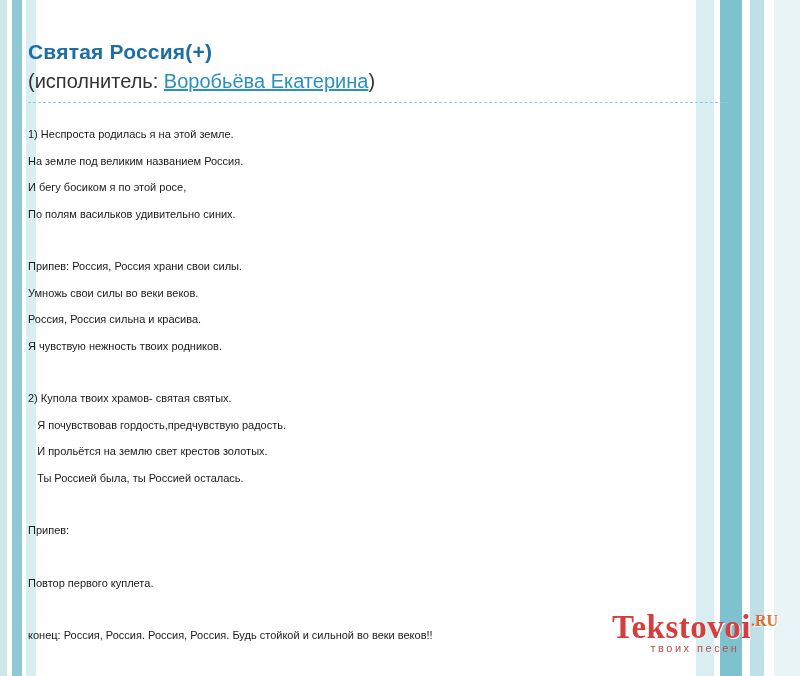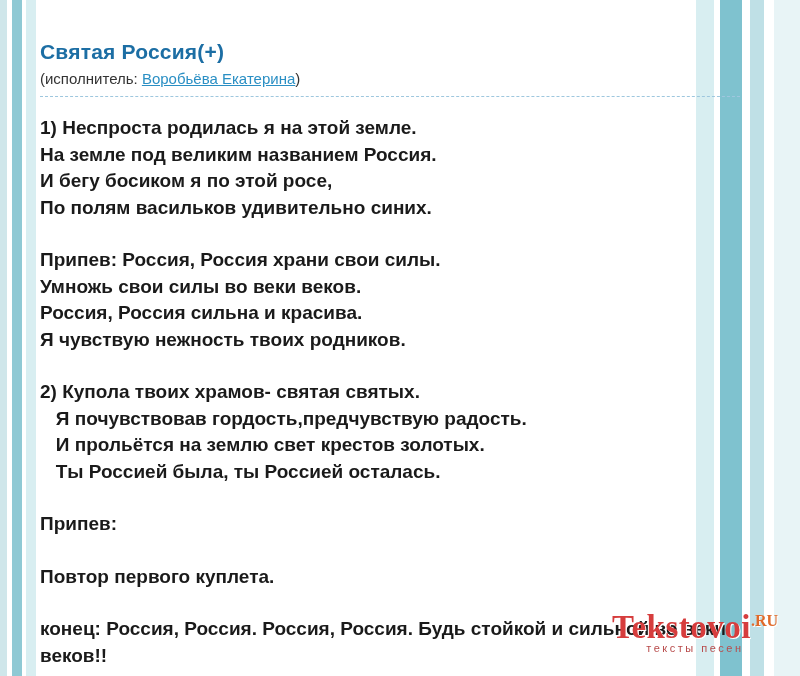--- a/index.html
+++ b/index.html
@@ -44,54 +44,53 @@
     position: absolute;
     left: 36px;
     top: 0;
     width: 644px;
     height: 676px;
     background: #ffffff;
   }
 
   .content {
     position: absolute;
-    left: 40px;
+    left: 28px;
     top: 40px;
     width: 730px;
   }
 
   .song-title {
     font-size: 21px;
     color: #1c6ea4;
     font-weight: bold;
     letter-spacing: 0.2px;
     margin: 0 0 6px 0;
     font-family: "Liberation Sans", sans-serif;
   }
   .performer-line {
-    font-size: 15px;
+    font-size: 20px;
     color: #333333;
     padding-bottom: 9px;
     border-bottom: 1px dashed #9ec7de;
     width: 700px;
     margin-bottom: 18px;
   }
   .performer-link {
     color: #2a8fc4;
     text-decoration: underline;
     cursor: pointer;
   }
 
   .lyrics {
-    font-size: 19px;
+    font-size: 11px;
     line-height: 26.5px;
     color: #1a1a1a;
     white-space: pre-wrap;
     font-family: "Liberation Sans", sans-serif;
-    font-weight: bold;
   }
   .lyric-line {
     min-height: 26px;
   }
   .lyric-line.blank {
     height: 26px;
   }
 
   
   .watermark {
@@ -157,16 +156,16 @@
     </div>
 
     <div class="lyrics"><div class="lyric-line">1) Неспроста родилась я на этой земле.</div><div class="lyric-line">На земле под великим названием Россия.</div><div class="lyric-line">И бегу босиком я по этой росе,</div><div class="lyric-line">По полям васильков удивительно синих.</div><div class="lyric-line blank">&nbsp;</div><div class="lyric-line">Припев: Россия, Россия храни свои силы.</div><div class="lyric-line">Умножь свои силы во веки веков.</div><div class="lyric-line">Россия, Россия сильна и красива.</div><div class="lyric-line">Я чувствую нежность твоих родников.</div><div class="lyric-line blank">&nbsp;</div><div class="lyric-line">2) Купола твоих храмов- святая святых.</div><div class="lyric-line">   Я почувствовав гордость,предчувствую радость.</div><div class="lyric-line">   И прольётся на землю свет крестов золотых.</div><div class="lyric-line">   Ты Россией была, ты Россией осталась.</div><div class="lyric-line blank">&nbsp;</div><div class="lyric-line">Припев:</div><div class="lyric-line blank">&nbsp;</div><div class="lyric-line">Повтор первого куплета.</div><div class="lyric-line blank">&nbsp;</div><div class="lyric-line">конец: Россия, Россия. Россия, Россия. Будь стойкой и сильной во веки веков!!</div></div>
 
   </div>
 
   <div class="watermark">
     <div class="wm-main">
       <span>Tekstovoi</span><span class="wm-dotru">.RU</span>
     </div>
-    <div class="wm-sub">тексты песен</div>
+    <div class="wm-sub">твоих песен</div>
   </div>
 
 </div>
 
 </body></html>

